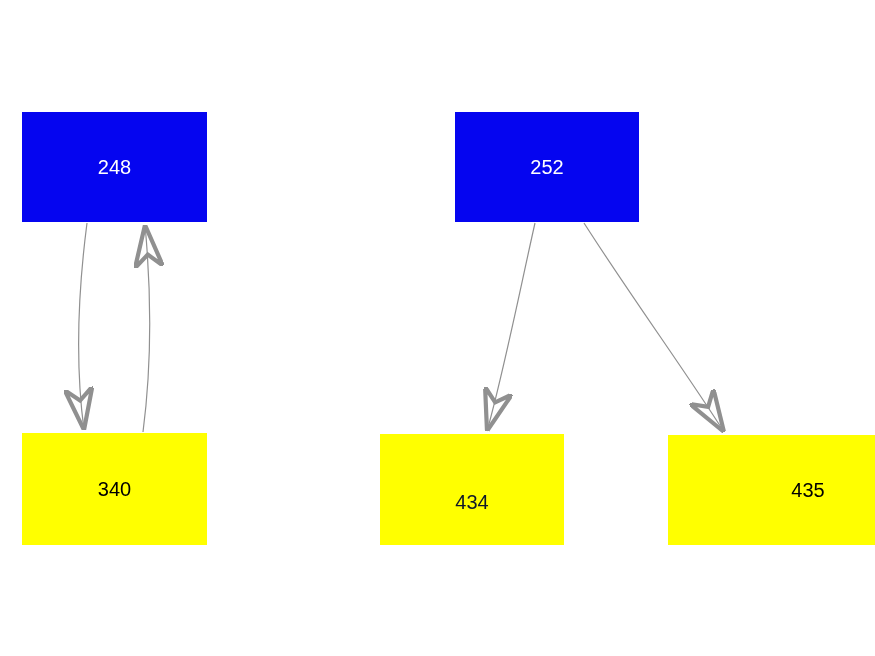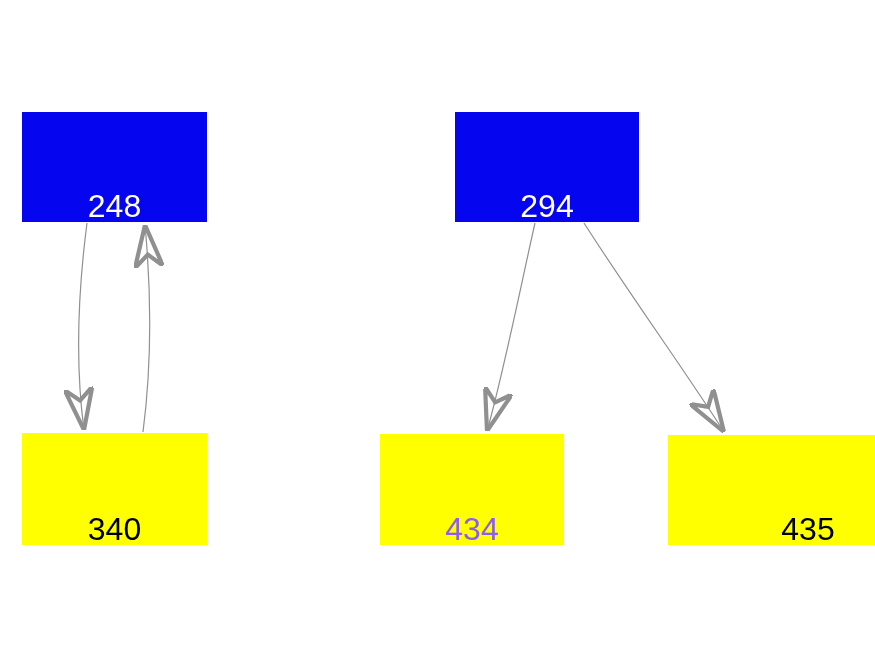--- a/index.html
+++ b/index.html
@@ -23,23 +23,23 @@
     height: 656px;
   }
   .edges path {
     fill: none;
     stroke: #909090;
     stroke-width: 1.2;
   }
   .node {
     position: absolute;
     display: flex;
-    align-items: flex-end;
+    align-items: center;
     justify-content: center;
-    font-size: 32px;
+    font-size: 20px;
     line-height: 1;
     user-select: none;
   }
   .node span {
     display: block;
   }
 </style>
 </head>
 <body>
 
@@ -55,28 +55,28 @@
     <path d="M143,432 C151,370 152,300 145,225" marker-end="url(#ah)"></path>
     <path d="M535,223 C521,285 503,375 487,431" marker-end="url(#ah)"></path>
     <path d="M584,223 C628,292 690,378 724,432" marker-end="url(#ah)"></path>
   </svg>
 
   <div class="node" style="left: 22px; top: 112px; width: 185px; height: 110px; background-color: rgb(5, 5, 240);">
     <span style="color: rgb(255, 255, 255);">248</span>
   </div>
 
   <div class="node" style="left: 455px; top: 112px; width: 184px; height: 110px; background-color: rgb(5, 5, 240);">
-    <span style="color: rgb(255, 255, 255);">294</span>
+    <span style="color: rgb(255, 255, 255);">252</span>
   </div>
 
   <div class="node" style="left: 22px; top: 433px; width: 185px; height: 112px; background-color: rgb(255, 255, 0);">
     <span style="color: rgb(0, 0, 0);">340</span>
   </div>
 
   <div class="node" style="left: 380px; top: 434px; width: 184px; height: 111px; background-color: rgb(255, 255, 0);">
-    <span style="color: #8b5cf6; margin-top: 25px;">434</span>
+    <span style="color: #0f172a; margin-top: 25px;">434</span>
   </div>
 
   <div class="node" style="left: 668px; top: 435px; width: 184px; height: 110px; background-color: rgb(255, 255, 0); padding-left: 48px;">
     <span style="color: rgb(0, 0, 0);">435</span>
   </div>
 
 </div>
 
 </body></html>

